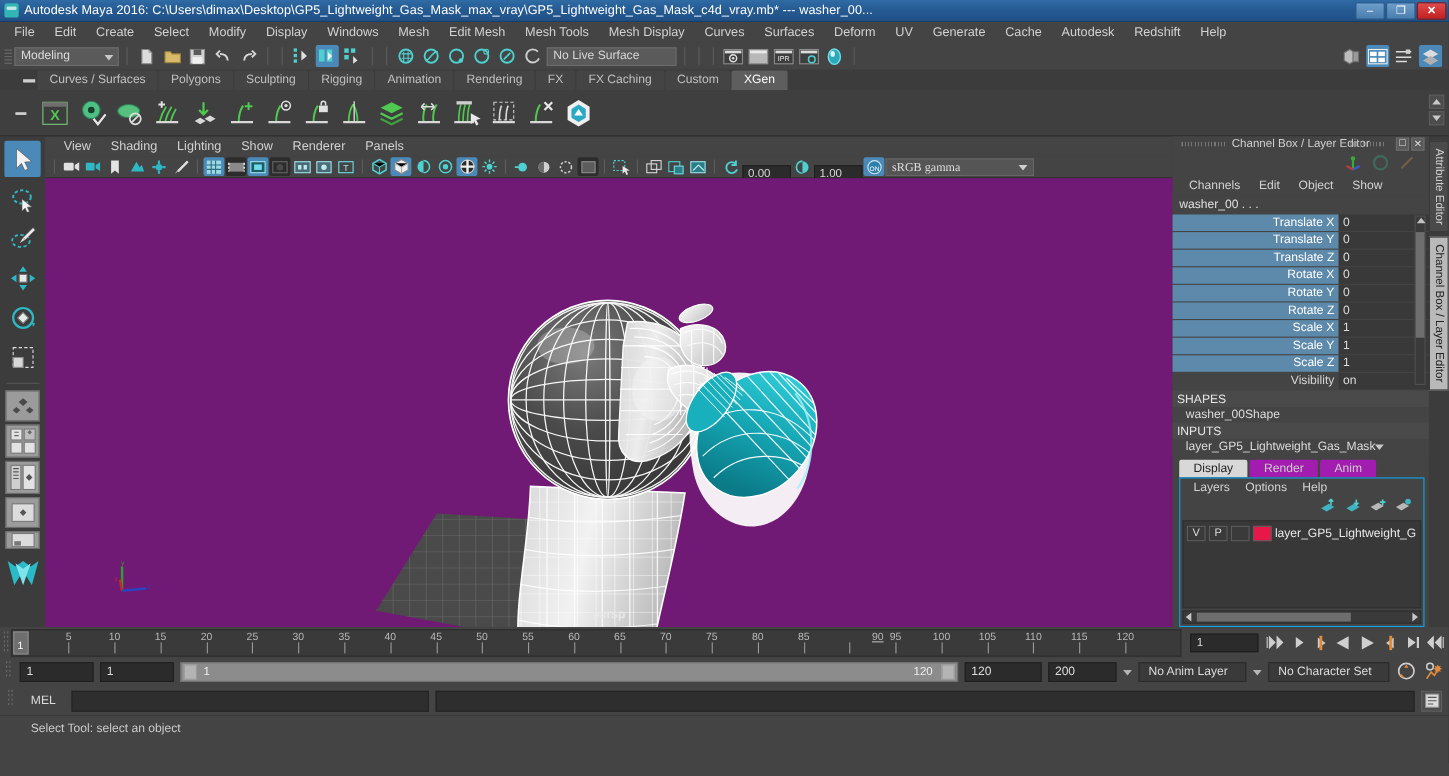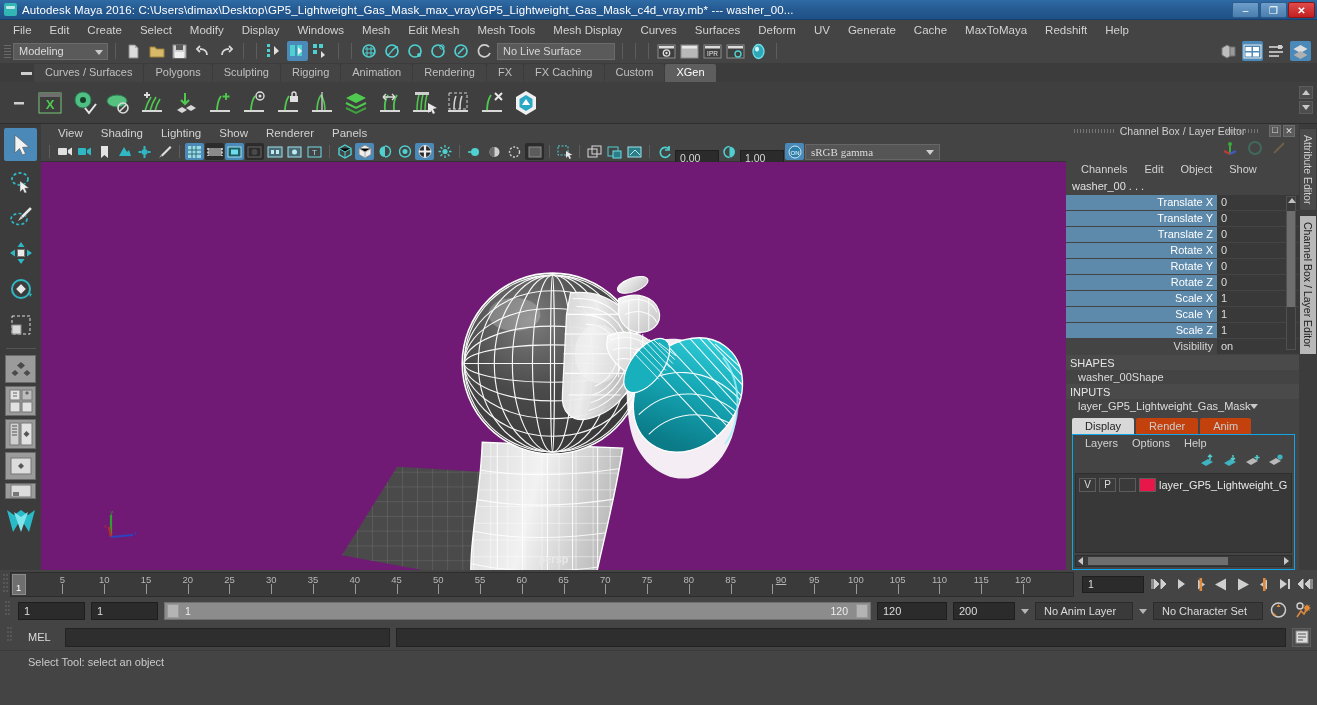--- a/index.html
+++ b/index.html
@@ -133,21 +133,21 @@
   .cb-scroll .up { position:absolute; left:1px; top:1px; border-left:4px solid transparent;
                    border-right:4px solid transparent; border-bottom:5px solid #c0c0c0; }
   .cb-sect { font-size:11px; color:#e6e6e6; padding:2px 0 1px 4px; background:#4a4a4a; }
   .cb-sub { font-size:11px; color:#dcdcdc; padding:1px 0 1px 12px; }
   .cb-inputrow { display:flex; align-items:center; justify-content:flex-start; padding:0 6px 0 12px; }
   .cb-inputrow .dn { border-left:4px solid transparent; border-right:4px solid transparent;
                      border-top:5px solid #c8c8c8; }
 
   
   .le-tabs { height:18px; display:flex; align-items:flex-end; padding-left:6px; background:#444; margin-top:3px;}
-  .letab { padding:2px 13px; font-size:11px; background:#c2410c; color:#ccc; margin-right:2px;
+  .letab { padding:2px 13px; font-size:11px; background:#a21caf; color:#ccc; margin-right:2px;
            border-radius:2px 2px 0 0; }
   .letab.sel { background:#d8d8d8; color:#1e1e1e; }
   .le-body { margin:0 4px 0 6px; border:1px solid #0ea5e9; background:#444; flex:1; display:flex;
              flex-direction:column; }
   .le-menubar { height:16px; display:flex; align-items:center; padding-left:5px; }
   .le-menubar .lmi { padding:0 7px; font-size:11px; color:#d2d2d2; }
   .le-icons { height:20px; display:flex; align-items:center; justify-content:flex-end; gap:7px;
               padding-right:10px; }
   .le-list { flex:1; background:#383838; margin:2px 2px 0; border:1px solid #2e2e2e; padding:3px; }
   .layer-row { display:flex; align-items:center; gap:3px; height:16px; }
@@ -243,21 +243,21 @@
       <div class="mi">Mesh</div>
       <div class="mi">Edit Mesh</div>
       <div class="mi">Mesh Tools</div>
       <div class="mi">Mesh Display</div>
       <div class="mi">Curves</div>
       <div class="mi">Surfaces</div>
       <div class="mi">Deform</div>
       <div class="mi">UV</div>
       <div class="mi">Generate</div>
       <div class="mi">Cache</div>
-      <div class="mi">MaxToMaya</div>
+      <div class="mi">Autodesk</div>
       <div class="mi">Redshift</div>
       <div class="mi">Help</div>
     </div>
 
   <div class="statusline">
     <div class="grip">
         <i></i>
         <i></i>
         <i></i>
         <i></i>
@@ -1203,21 +1203,21 @@
         <div class="tick-lbl" style="left: 552.588px;">65</div>
         <div class="tick-mark" style="left: 552.588px;"></div>
         <div class="tick-lbl" style="left: 594.353px;">70</div>
         <div class="tick-mark" style="left: 594.353px;"></div>
         <div class="tick-lbl" style="left: 636.118px;">75</div>
         <div class="tick-mark" style="left: 636.118px;"></div>
         <div class="tick-lbl" style="left: 677.882px;">80</div>
         <div class="tick-mark" style="left: 677.882px;"></div>
         <div class="tick-lbl" style="left: 719.647px;">85</div>
         <div class="tick-mark" style="left: 719.647px;"></div>
-        <div class="tick-lbl" style="left: 770px; text-decoration: underline;">90</div>
+        <div class="tick-lbl" style="left: 787px; text-decoration: underline;">90</div>
         <div class="tick-mark" style="left: 761.412px;"></div>
         <div class="tick-lbl" style="left: 803.176px;">95</div>
         <div class="tick-mark" style="left: 803.176px;"></div>
         <div class="tick-lbl" style="left: 844.941px;">100</div>
         <div class="tick-mark" style="left: 844.941px;"></div>
         <div class="tick-lbl" style="left: 886.706px;">105</div>
         <div class="tick-mark" style="left: 886.706px;"></div>
         <div class="tick-lbl" style="left: 928.471px;">110</div>
         <div class="tick-mark" style="left: 928.471px;"></div>
         <div class="tick-lbl" style="left: 970.235px;">115</div>

